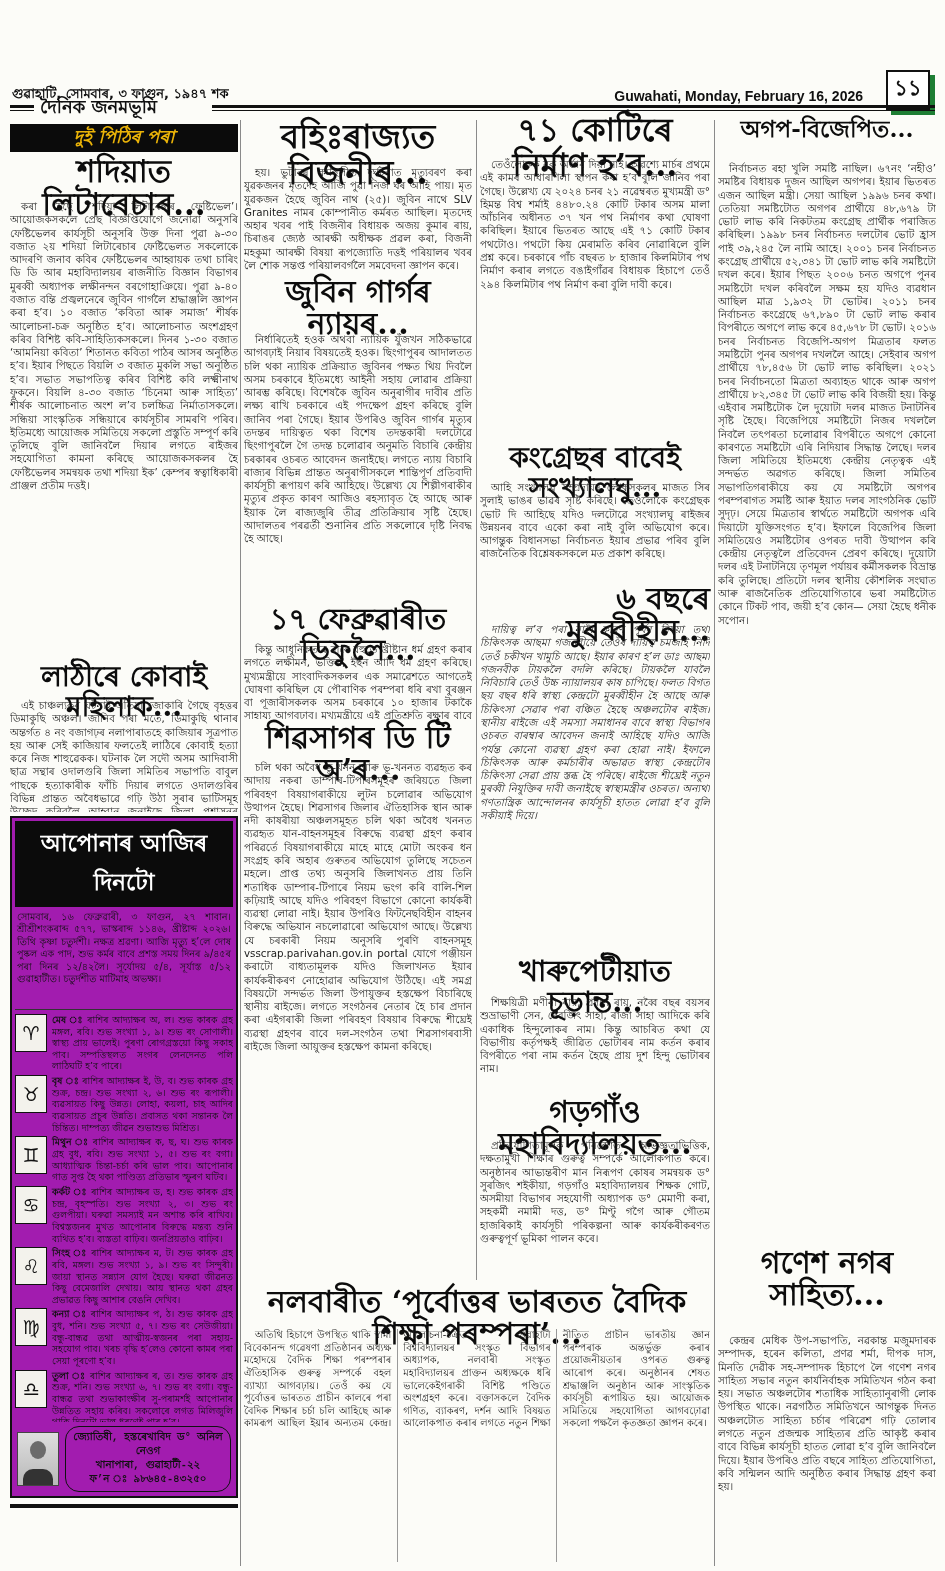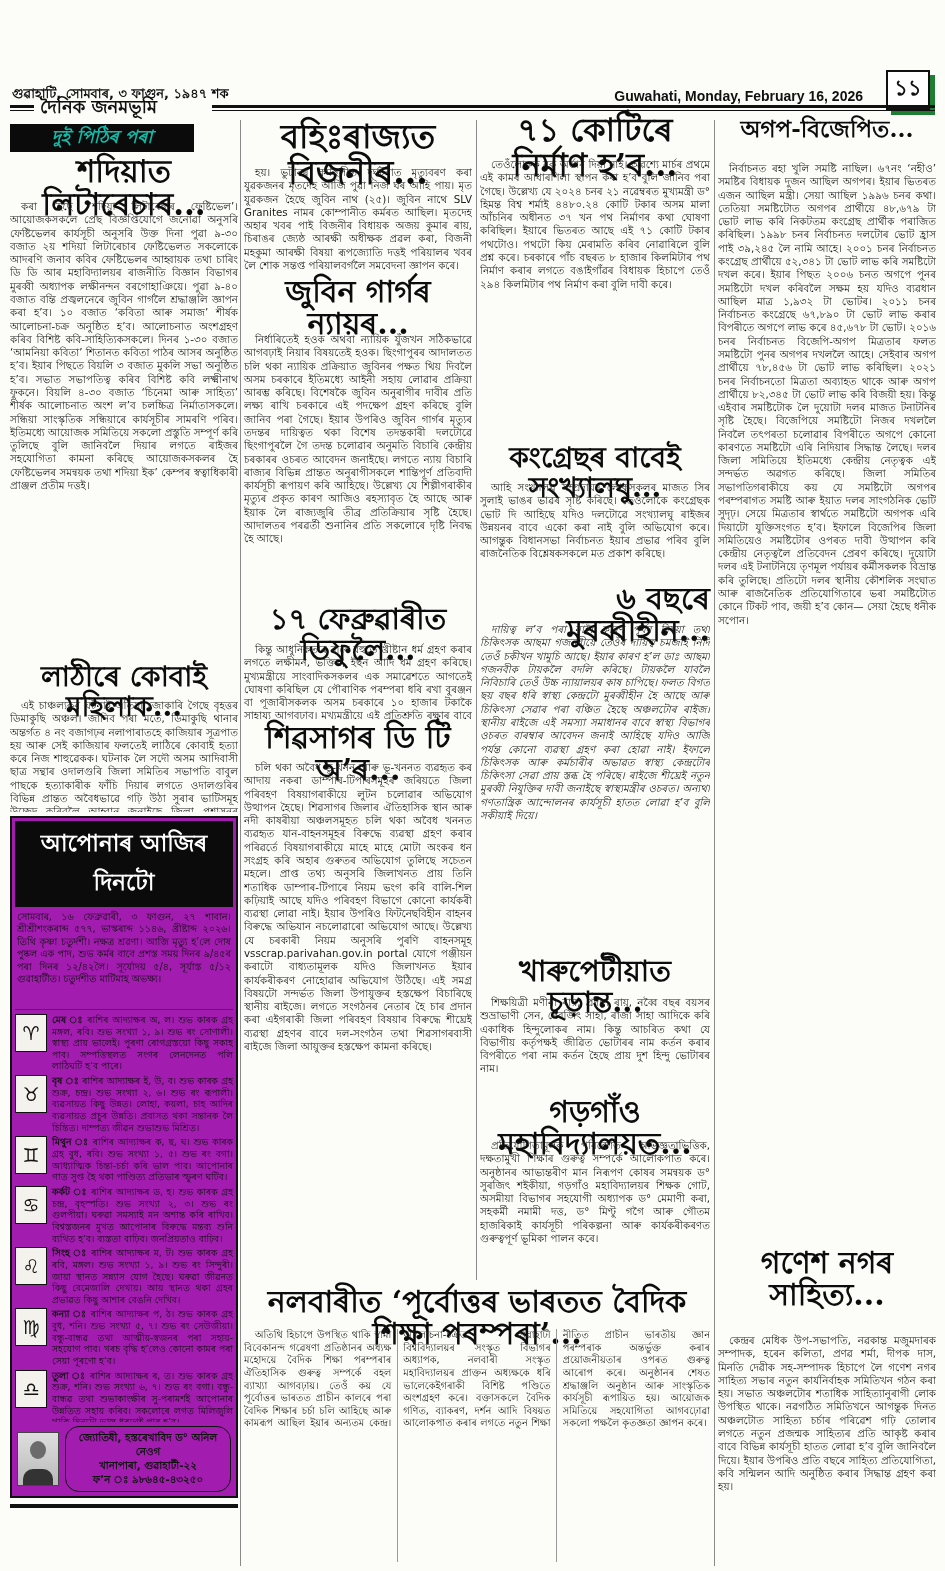--- a/index.html
+++ b/index.html
@@ -10,21 +10,21 @@
   .vr{position:absolute;width:1px;background:#8a8a8a;}
   .drule{position:absolute;height:2px;border-top:3px solid #111;border-bottom:1.5px solid #111;}
   #asm-date{position:absolute;left:12px;top:84px;font-size:13px;font-weight:700;}
   #eng-date{position:absolute;right:82px;top:88px;font-size:14px;font-weight:700;font-family:"Liberation Sans",sans-serif;}
   #page-box{position:absolute;left:886px;top:70px;width:40px;height:36px;background:#fff;border:2px solid #111;
             box-shadow:5px 5px 0 #1e7e34;display:flex;align-items:flex-start;justify-content:center;
             font-size:21px;font-weight:700;}
   #mast-seg{left:10px;top:105px;width:24px;}
   #mast-text{position:absolute;left:40px;top:93px;font-size:18px;font-weight:700;}
   #mast-rule{left:212px;right:10px;top:105px;}
-  #sec-box{position:absolute;left:10px;top:124px;width:184px;height:28px;background:#0b0b0b;color:#14b8a6;
+  #sec-box{position:absolute;left:10px;top:124px;width:228px;height:28px;background:#0b0b0b;color:#eab308;
            display:flex;align-items:center;justify-content:center;font-family:"DejaVu Serif",serif;
            font-style:italic;font-weight:700;font-size:18px;}
   #h-shadiya{left:10px;top:155px;width:228px;font-size:31px;}
   #b-shadiya{left:10px;top:200px;width:228px;height:459px;}
   #h-lathi{left:10px;top:662px;width:228px;font-size:28px;}
   #b-lathi{left:10px;top:699px;width:228px;height:113px;}
   #horoscope{position:absolute;left:10px;top:816px;width:228px;height:682px;border:2px solid #111;
              box-sizing:border-box;display:flex;flex-direction:column;padding:3px;background:#a21caf;}
   .h-title{background:#0b0b0b;color:#fff;text-align:center;font-weight:700;font-size:23px;
            font-family:"DejaVu Serif",serif;padding:4px 0;}
@@ -36,21 +36,21 @@
   .sign-tx{font-size:9.2px;line-height:1.26;text-align:justify;}
   .sign-tx b{font-size:9.4px;}
   .h-astro{display:flex;gap:6px;align-items:center;padding:4px 2px 1px;}
   .photo{width:40px;min-width:40px;height:52px;background:linear-gradient(#dedede,#b9b9b9);border:1px solid #444;
          position:relative;overflow:hidden;}
   .photo .head{position:absolute;left:50%;top:8px;transform:translateX(-50%);width:16px;height:18px;
                border-radius:50%;background:#6b6b6b;}
   .photo .torso{position:absolute;left:50%;bottom:-6px;transform:translateX(-50%);width:30px;height:22px;
                 border-radius:10px 10px 0 0;background:#333;}
   .astro-box{flex:1;border:1.5px solid #111;border-radius:14px;text-align:center;font-weight:700;
-             font-size:10.3px;line-height:1.35;padding:4px 2px;}
+             font-size:10.3px;line-height:1.35;padding:4px 2px;font-family:Liberation Mono, monospace;}
   #col1-endrule{position:absolute;left:10px;top:1504px;width:228px;height:4px;background:#111;}
   #h-bijini{left:244px;top:119px;width:228px;font-size:33px;}
   #b-bijini{left:244px;top:166px;width:228px;height:124px;}
   #h-zubin{left:244px;top:276px;width:228px;font-size:30px;}
   #b-zubin{left:244px;top:333px;width:228px;height:268px;}
   #h-diphu{left:244px;top:604px;width:228px;font-size:29px;}
   #b-diphu{left:244px;top:643px;width:228px;height:76px;}
   #h-siva{left:244px;top:722px;width:228px;font-size:30px;}
   #b-siva{left:244px;top:761px;width:228px;height:522px;}
   #h-nirman{left:480px;top:113px;width:230px;font-size:32px;}

